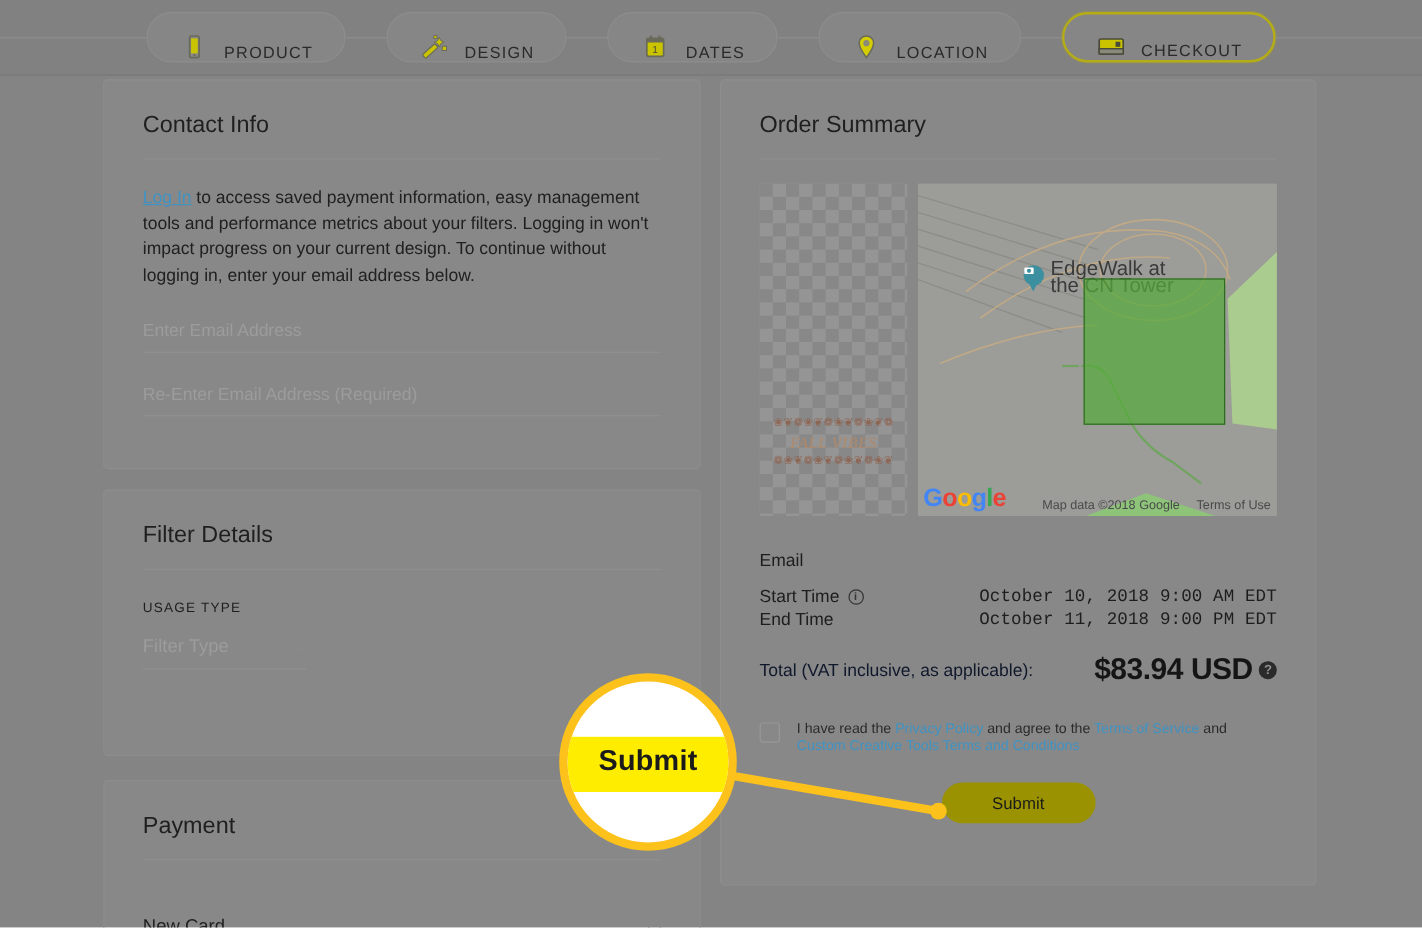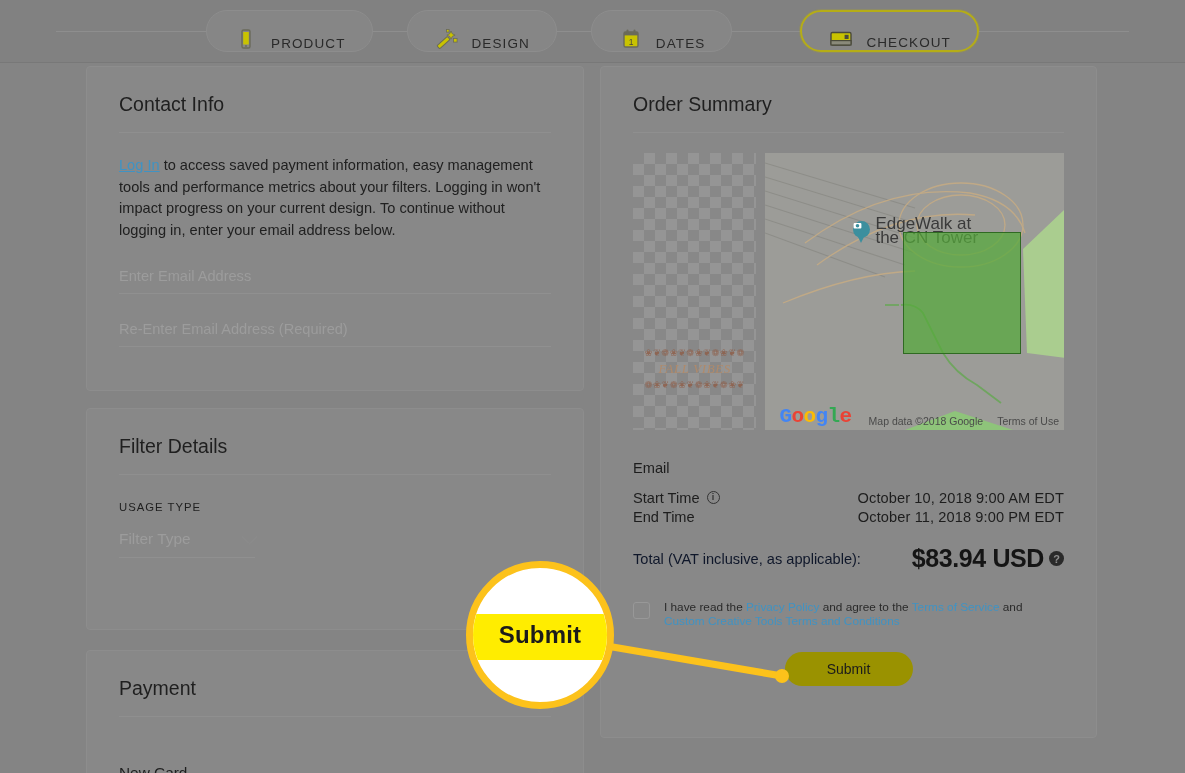--- a/index.html
+++ b/index.html
@@ -178,22 +178,22 @@
     position: absolute; left: 110px; top: 64px;
     font-size: 17px; line-height: 14px; color: #3a3a3a;
   }
   .map-area {
     position: absolute; left: 138px; top: 79px;
     width: 118px; height: 122px;
     background: rgba(86,170,60,0.72);
     border: 1.6px solid #2f6a22;
   }
   .gmap-logo {
-    position: absolute; left: 14px; bottom: 2px;
-    font-family: Liberation Mono, monospace;
+    position: absolute; left: 4px; bottom: 2px;
+    font-family: Liberation Sans, sans-serif;
     font-size: 21px; font-weight: 700; letter-spacing: -0.6px; text-align: right;
   }
   .gmap-logo span:nth-child(1){color:#4285f4}
   .gmap-logo span:nth-child(2){color:#ea4335}
   .gmap-logo span:nth-child(3){color:#fbbc05}
   .gmap-logo span:nth-child(4){color:#4285f4}
   .gmap-logo span:nth-child(5){color:#34a853}
   .gmap-logo span:nth-child(6){color:#ea4335}
   .map-credit {
     position: absolute; right: 5px; bottom: 3px;
@@ -201,21 +201,21 @@
     font-size: 10.5px; color: #4a4a4a;
   }
 
   .summary-rows { margin-top: 28px; }
   .srow {
     display: flex; justify-content: space-between;
     font-size: 14.6px; color: #1d1d1d;
     padding: 1.5px 0;
   }
   .srow .lbl { display: flex; align-items: center; gap: 7px; }
-  .srow .val { letter-spacing: 0.1px; }
+  .srow .val { letter-spacing: 0.1px; font-family: Liberation Mono, monospace; }
   .email-row { margin-bottom: 11px; }
 
   .info-icon {
     width: 13px; height: 13px; border-radius: 50%;
     border: 1.4px solid #333;
     display: inline-flex; align-items: center; justify-content: center;
     font-size: 9px; font-weight: 700; color: #333; line-height: 1;
   }
 
   .total-row {
@@ -333,20 +333,29 @@
               <rect x="8.5" y="2.5" width="2" height="4" rx="1" fill="#6a6a5a"></rect>
               <rect x="15.5" y="2.5" width="2" height="4" rx="1" fill="#6a6a5a"></rect>
               <text x="13" y="17.5" font-size="8.5" font-family="Liberation Sans" text-anchor="middle" fill="#4a4a3a">1</text>
             </svg>
         </span>
         <span class="step-label">DATES</span>
       </div>
 
       <div class="connector"></div>
 
+      <div class="step">
+        <span class="step-icon">
+          <svg width="26" height="24" viewBox="0 0 26 24">
+              <path d="M13 3c-3.3 0-6 2.6-6 5.9 0 4.3 6 12.1 6 12.1s6-7.8 6-12.1C19 5.6 16.3 3 13 3z" fill="#d4ce00" stroke="#6a6a5a" stroke-width="1.3"></path>
+              <circle cx="13" cy="9" r="2.6" fill="#8a8a7a"></circle>
+            </svg>
+        </span>
+        <span class="step-label">LOCATION</span>
+      </div>
 
       <div class="connector"></div>
 
       <div class="step active">
         <span class="step-icon">
           <svg width="26" height="24" viewBox="0 0 26 24">
               <rect x="3" y="6.5" width="20" height="12.5" rx="1.4" fill="#c9c300" stroke="#4a4a3a" stroke-width="1.4"></rect>
               <rect x="3" y="14.6" width="20" height="4.4" fill="#8a8a7a" stroke="#4a4a3a" stroke-width="1.2"></rect>
               <rect x="16.6" y="8.8" width="4" height="4.2" fill="#4a4a3a"></rect>
             </svg>

